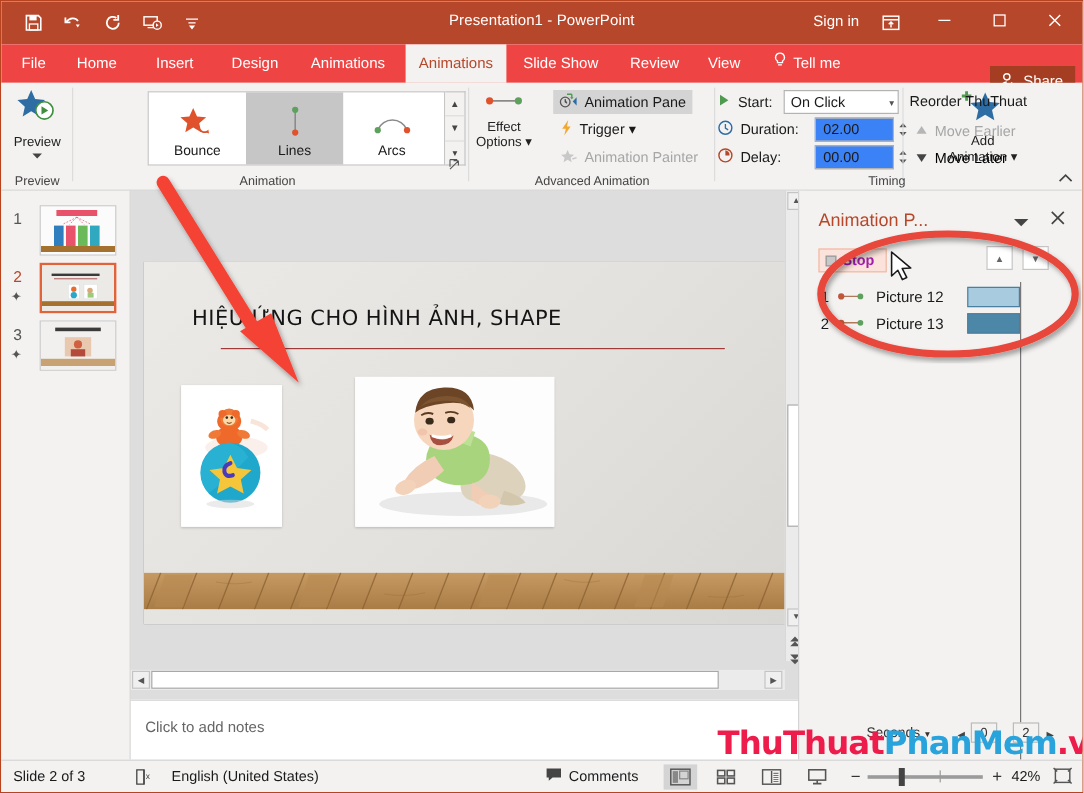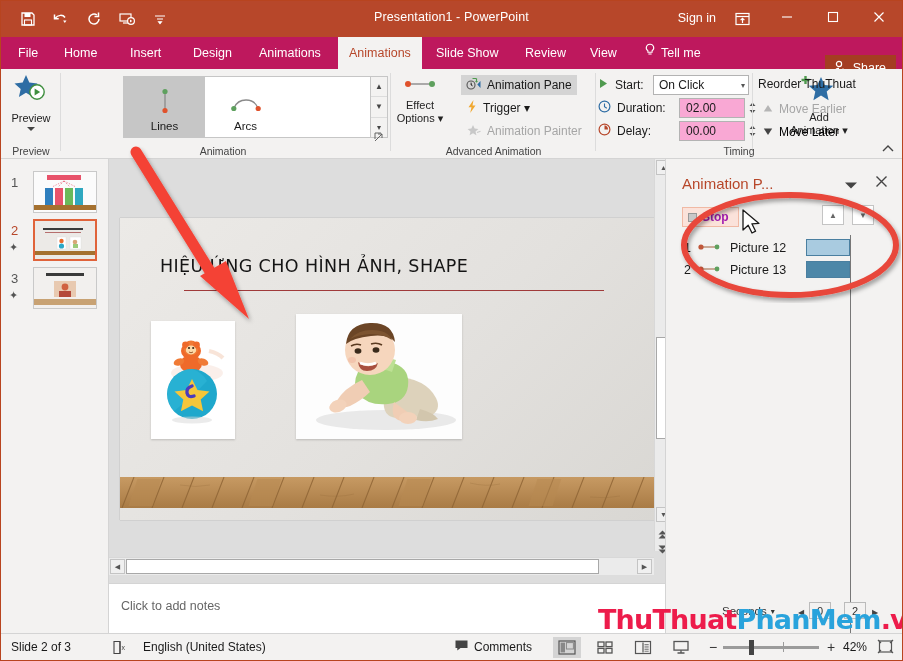--- a/index.html
+++ b/index.html
@@ -36,21 +36,21 @@
   .ribbon-display { position: absolute; right: 148px; top: 8px; width: 24px; height: 20px; display:flex;align-items:center;justify-content:center; cursor: pointer;}
   .wbtn {
     position: absolute; top: 0; width: 46px; height: 32px;
     display: flex; align-items: center; justify-content: center; cursor: pointer;
   }
   .w-min { right: 92px; } .w-max { right: 46px; } .w-close { right: 0; }
 
   
   .tabbar {
     position: absolute; left: 0; top: 36px; width: 901px; height: 32px;
-    background: #be185d;
+    background: #ef4444;
   }
   .tab {
     position: absolute; top: 0; height: 32px; line-height: 32px;
     padding: 0 11px; font-size: 12.5px; color: #fff; cursor: pointer; white-space: nowrap;
   }
   .tab.active { background: #f3f2f1; color: #b7472a; }
   .share-btn {
     position: absolute; right: 6px; top: 18px; height: 26px; padding: 0 10px 0 8px;
     background: #a43d22; color: #fff; font-size: 12.5px;
     display: flex; align-items: center; gap: 5px; cursor: pointer;
@@ -126,21 +126,21 @@
 
   
   .tm-row { position: absolute; height: 22px; display: flex; align-items: center; font-size: 12px; color: #1a1a1a; }
   .tm-lbl { width: 62px; }
   .tm-combo {
     width: 96px; height: 20px; border: 1px solid #b3b3b3; background: #fff;
     display: flex; align-items: center; padding: 0 3px 0 5px; font-size: 12px; cursor: pointer;
   }
   .tm-combo span.v { flex: 1; }
   .tm-spin {
-    width: 66px; height: 20px; border: 1px solid #b3b3b3; background: #f9a8d4;
+    width: 66px; height: 20px; border: 1px solid #b3b3b3; background: #3b82f6;
     display: flex; align-items: center; padding-left: 6px; font-size: 12px; cursor: text;
   }
   .spin-arrows {
     width: 14px; height: 20px; display: flex; flex-direction: column;
     align-items: center; justify-content: center; cursor: pointer; color: #444;
   }
   .reorder-ttl { position: absolute; font-size: 12px; color: #1a1a1a; }
   .move-cmd {
     position: absolute; height: 20px; display: flex; align-items: center; gap: 6px;
     font-size: 12px; padding: 0 5px; cursor: pointer;
@@ -399,20 +399,30 @@
         </span>
         <span class="preview-lbl">Preview</span>
         <span class="caret-dn"></span>
       </div>
       <div class="grp-label">Preview</div>
       <div class="grp-sep" style="right:0;"></div>
     </div>
 
     <div class="grp" style="left:60px; width:330px;">
       <div class="gallery">
+        <div class="gal-item">
+          <span class="gal-icon">
+            <svg width="34" height="30" viewBox="0 0 34 30">
+              <path d="M13 3l3.2 7 7.6.7-5.8 5.1 1.7 7.5-6.7-4-6.6 4 1.7-7.5L2.3 10.7l7.5-.7z" fill="#e0522c"></path>
+              <path d="M17 19c2 4 5 5 7.5 3.5" fill="none" stroke="#e0522c" stroke-width="1.5"></path>
+              <path d="M25.6 21l.6 3.2-3-1z" fill="#e0522c"></path>
+            </svg>
+          </span>
+          <span class="gal-lbl">Bounce</span>
+        </div>
         <div class="gal-item selected">
           <span class="gal-icon">
             <svg width="22" height="30" viewBox="0 0 22 30">
                 <path d="M11 5v18" stroke="#8a8a8a" stroke-width="1.3"></path>
                 <circle cx="11" cy="4.5" r="2.6" fill="#5ea05e"></circle>
                 <circle cx="11" cy="23.5" r="2.6" fill="#e0522c"></circle>
               </svg>
           </span>
           <span class="gal-lbl">Lines</span>
         </div>

